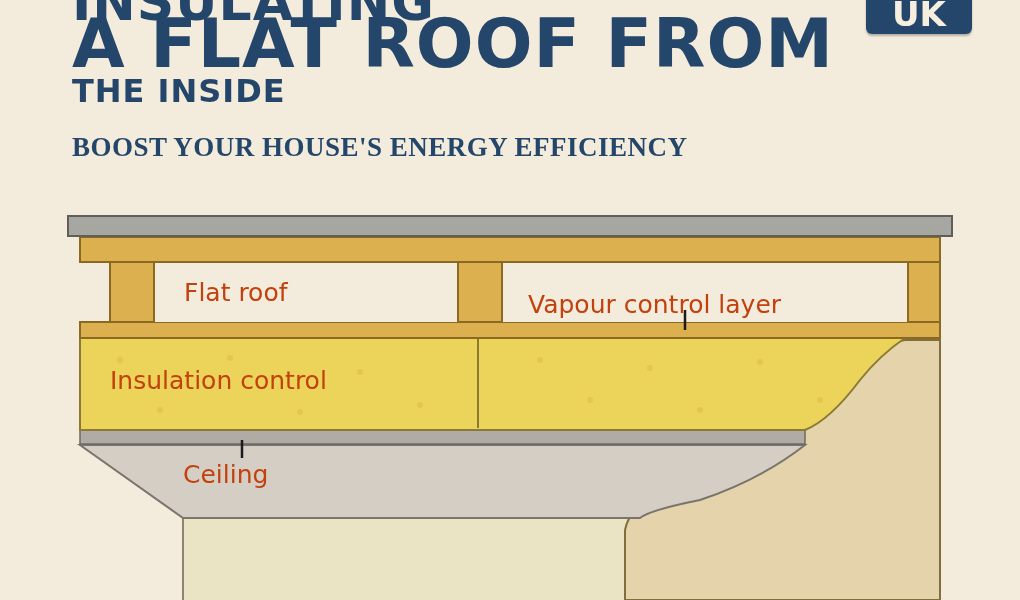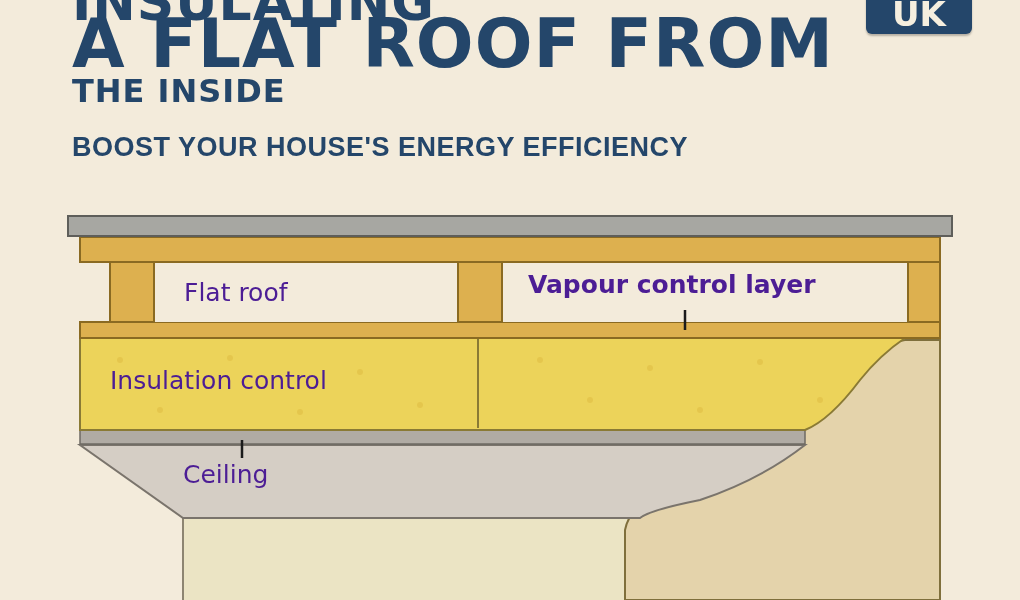--- a/index.html
+++ b/index.html
@@ -1,24 +1,24 @@
 <!DOCTYPE html>
 <html><head>
 <meta charset="utf-8">
 <style>
   html,body{margin:0;padding:0;}
   body{width:1020px;height:600px;overflow:hidden;background:#f3ebdb;position:relative;font-family:"Liberation Sans",sans-serif;}
   .title{position:absolute;left:72px;color:#24466a;font-weight:900;font-family:"DejaVu Sans",sans-serif;letter-spacing:1px;margin:0;white-space:nowrap;}
   #t0{top:-28px;font-size:52px;}
   #t1{top:4px;font-size:68px;}
   #t2{top:72px;font-size:32px;}
-  #sub{position:absolute;left:72px;top:132px;color:#24466a;font-weight:bold;font-size:27px;font-family:Liberation Sans, sans-serif;letter-spacing:0.5px;white-space:nowrap;}
+  #sub{position:absolute;left:72px;top:132px;color:#24466a;font-weight:bold;font-size:27px;font-family:Liberation Serif, serif;letter-spacing:0.5px;white-space:nowrap;}
   #badge{position:absolute;left:866px;top:-12px;width:106px;height:46px;background:#24466a;border-radius:6px;color:#f6efdf;font-weight:900;font-size:34px;font-family:"DejaVu Sans",sans-serif;text-align:center;line-height:52px;box-shadow:0 2px 2px rgba(0,0,0,0.25);}
   svg{position:absolute;left:0;top:0;}
-  .lbl{position:absolute;font-family:"DejaVu Sans",sans-serif;font-size:25px;color:#4c1d95;white-space:nowrap;}
+  .lbl{position:absolute;font-family:"DejaVu Sans",sans-serif;font-size:25px;color:#c2410c;white-space:nowrap;}
 </style>
 </head>
 <body>
 
 <div id="t0" class="title">INSULATING</div>
 <div id="t1" class="title">A FLAT ROOF FROM</div>
 <div id="t2" class="title">THE INSIDE</div>
 <div id="sub">BOOST YOUR HOUSE'S ENERGY EFFICIENCY</div>
 <div id="badge">UK</div>
 
@@ -60,15 +60,15 @@
 
   <rect x="80" y="237" width="860" height="25" fill="#ddb04f" stroke="#8a6a22" stroke-width="2"></rect>
 
   <rect x="68" y="216" width="884" height="20" fill="#a7a7a2" stroke="#5e5e5a" stroke-width="2"></rect>
 
   <line x1="685" y1="310" x2="685" y2="330" stroke="#1b1b1b" stroke-width="2.5"></line>
   <line x1="242" y1="440" x2="242" y2="458" stroke="#1b1b1b" stroke-width="2.5"></line>
 </svg>
 
 <div class="lbl" style="left:184px;top:278px;">Flat roof</div>
-<div class="lbl" style="left:528px;top:270px;font-weight:bold;">Vapour control layer</div>
+<div class="lbl" style="left:528px;top:290px;">Vapour control layer</div>
 <div class="lbl" style="left:110px;top:366px;">Insulation control</div>
 <div class="lbl" style="left:183px;top:460px;text-align:center;">Ceiling</div>
 
 </body></html>

